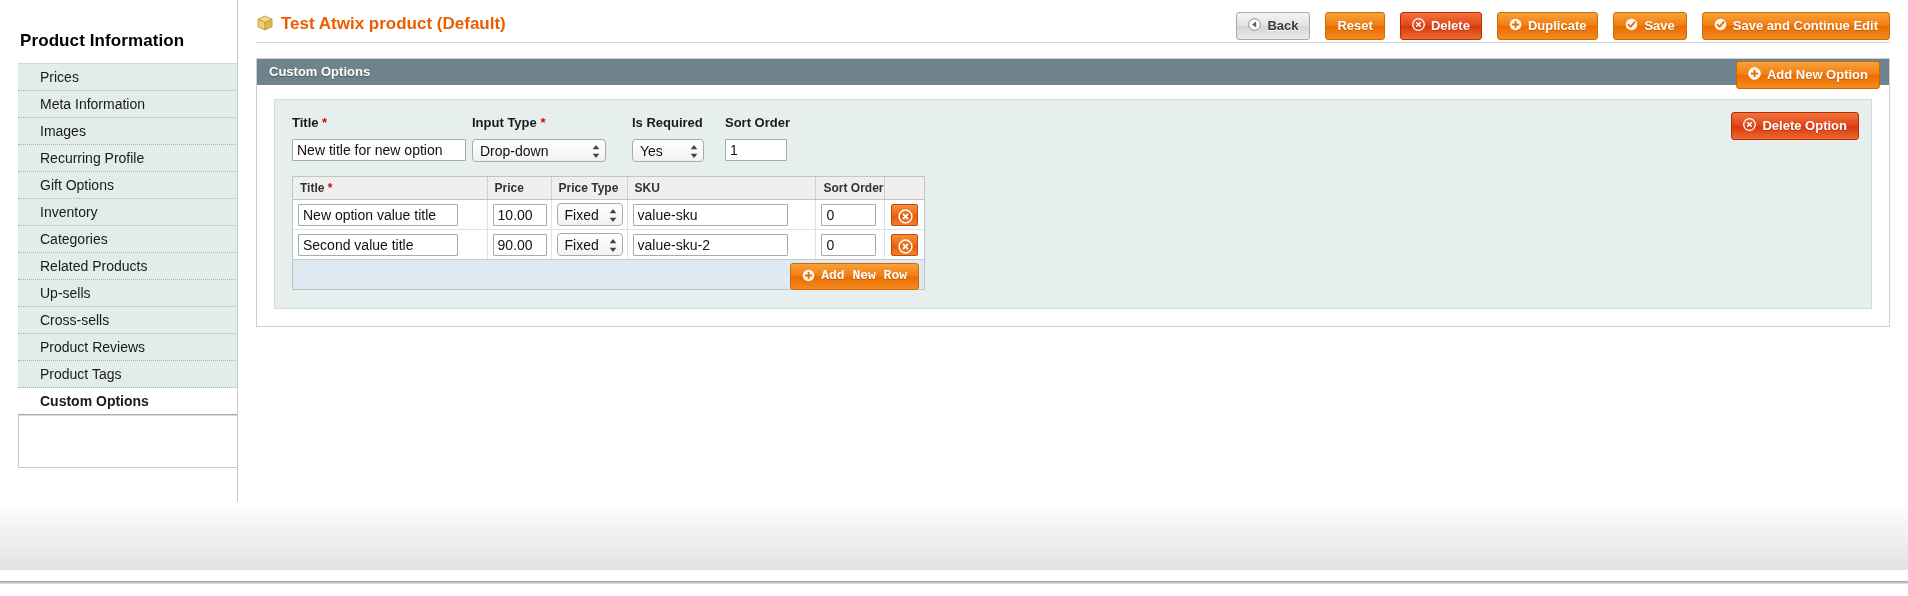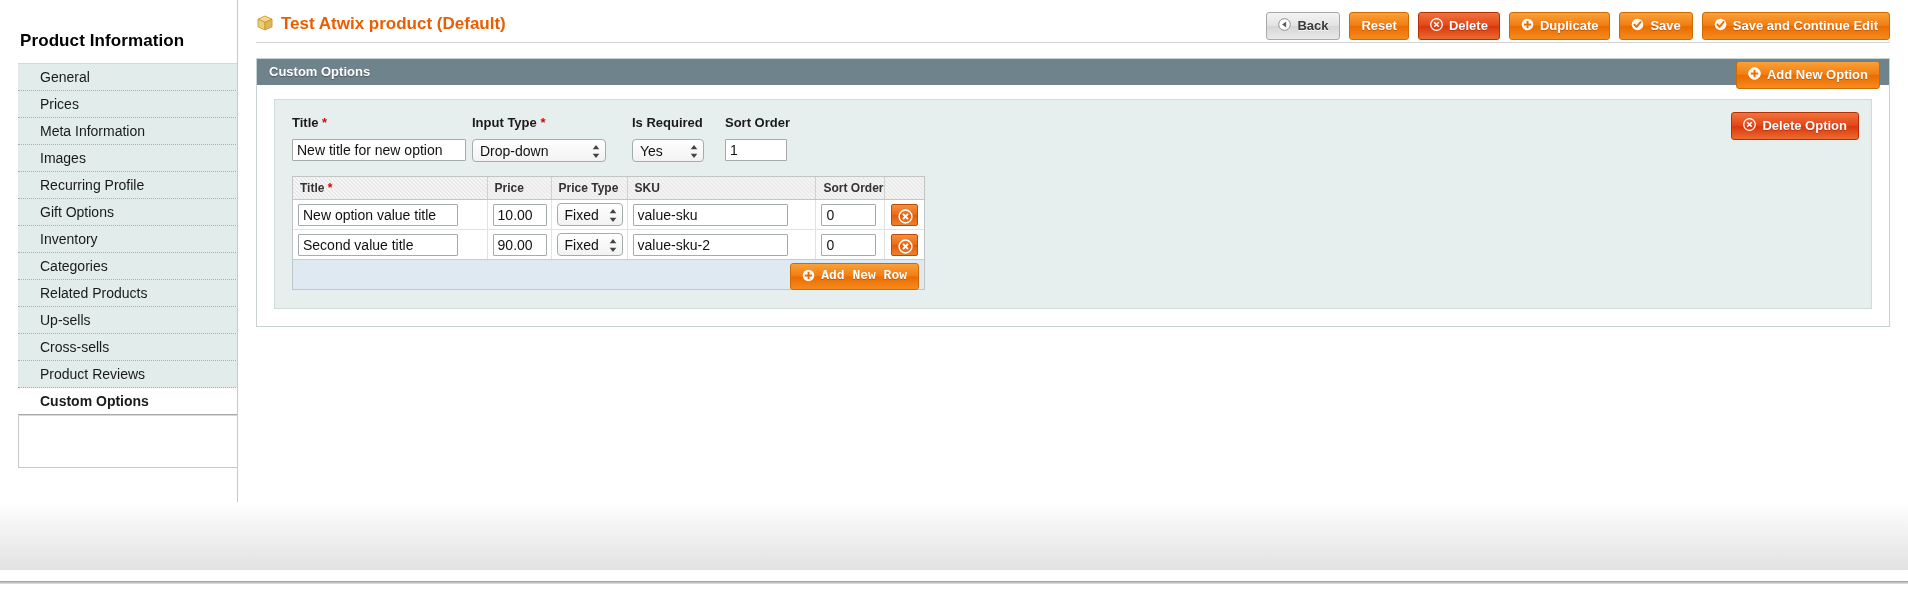--- a/index.html
+++ b/index.html
@@ -105,21 +105,21 @@
 
   
   .btn {
     display: inline-block;
     vertical-align: middle;
     font-size: 13px;
     font-weight: bold;
     line-height: 14px;
     padding: 5px 11px 6px 11px;
     border-radius: 3px;
-    margin-left: 9px;
+    margin-left: 15px;
     cursor: pointer;
     white-space: nowrap;
     text-shadow: 0 1px 0 rgba(0,0,0,0.22);
   }
   .btn-grey {
     background: linear-gradient(to bottom, #f4f4f4 0%, #e2e2e2 50%, #d6d6d6 51%, #e9e9e9 100%);
     border: 1px solid #a8a8a8;
     color: #3a3a3a;
     text-shadow: 0 1px 0 rgba(255,255,255,0.8);
   }
@@ -302,32 +302,32 @@
   }
 </style>
 </head>
 <body>
 
 <div id="page">
 
   <div class="sidebar">
     <div class="sidebar-title">Product Information</div>
     <div class="nav-list" id="navlist">
-        <div class="nav-item">General</div>
         <div class="nav-item">Prices</div>
         <div class="nav-item">Meta Information</div>
         <div class="nav-item">Images</div>
         <div class="nav-item">Recurring Profile</div>
         <div class="nav-item">Gift Options</div>
         <div class="nav-item">Inventory</div>
         <div class="nav-item">Categories</div>
         <div class="nav-item">Related Products</div>
         <div class="nav-item">Up-sells</div>
         <div class="nav-item">Cross-sells</div>
         <div class="nav-item">Product Reviews</div>
+        <div class="nav-item">Product Tags</div>
         <div class="nav-item active">Custom Options</div>
       </div>
     <div class="nav-trailer"></div>
   </div>
   <div class="col-divider"></div>
 
   <div class="content">
 
     <div class="page-head">
       <span class="box-icon">

